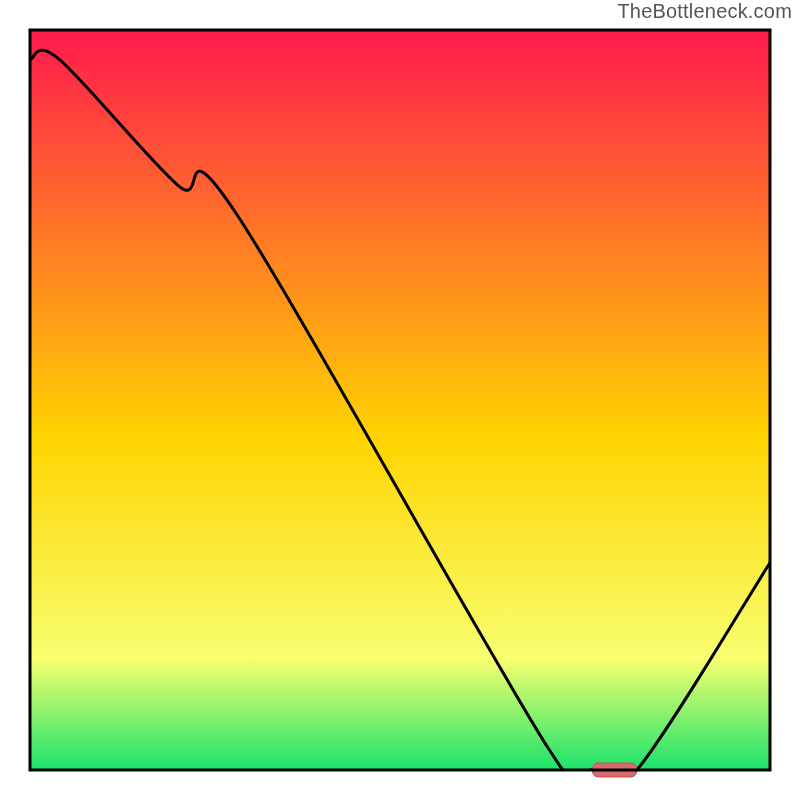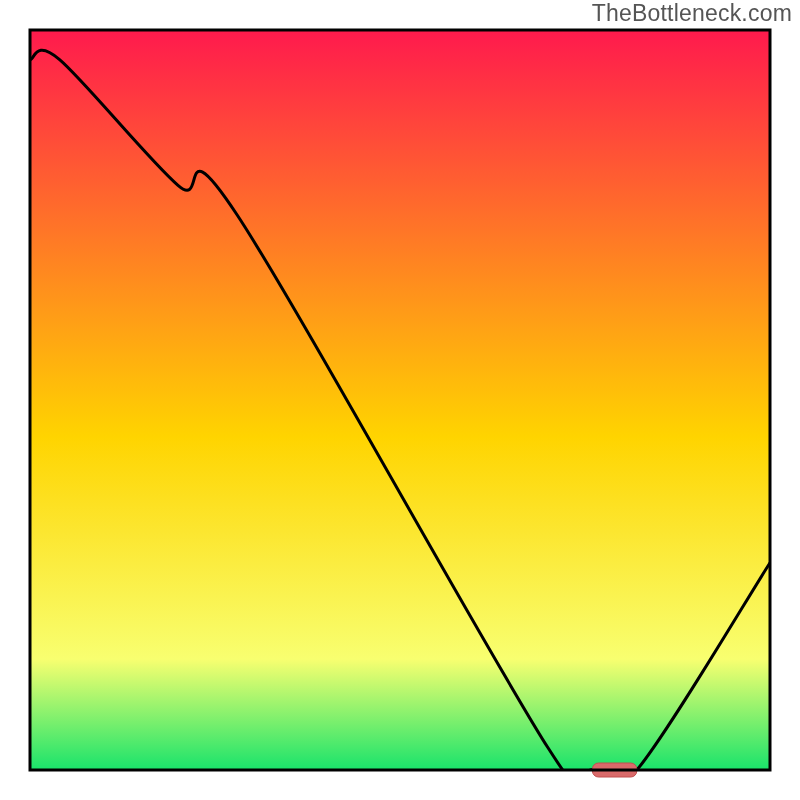--- a/index.html
+++ b/index.html
@@ -14,21 +14,21 @@
   .stage {
     position: relative;
     width: 800px;
     height: 800px;
   }
   .watermark {
     position: absolute;
     top: 0px;
     right: 8px;
     color: #555555;
-    font-size: 23px;
+    font-size: 20px;
     font-weight: 500;
     letter-spacing: 0.2px;
     user-select: none;
   }
   svg {
     display: block;
   }
 </style>
 </head>
 <body>

